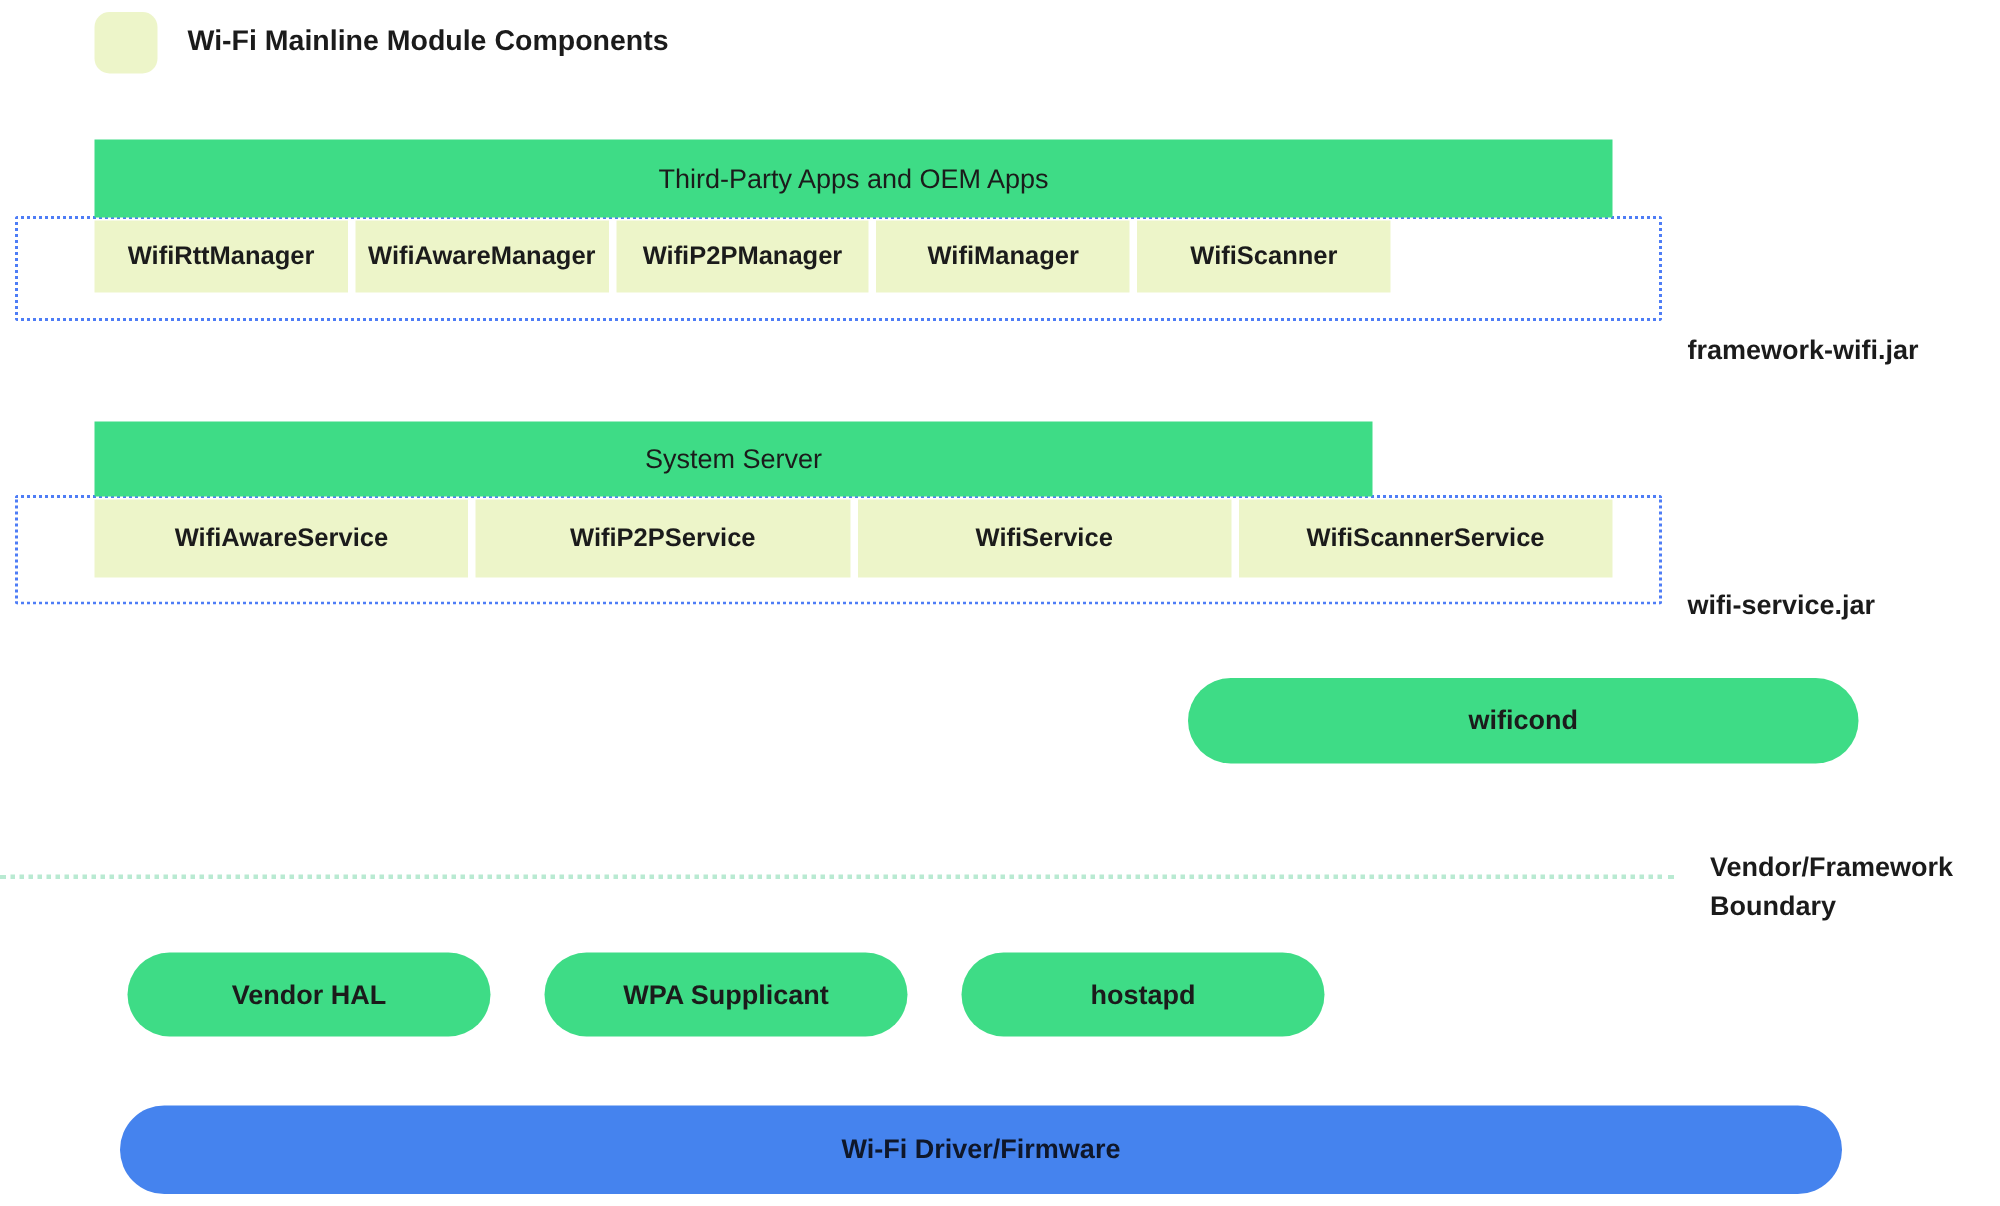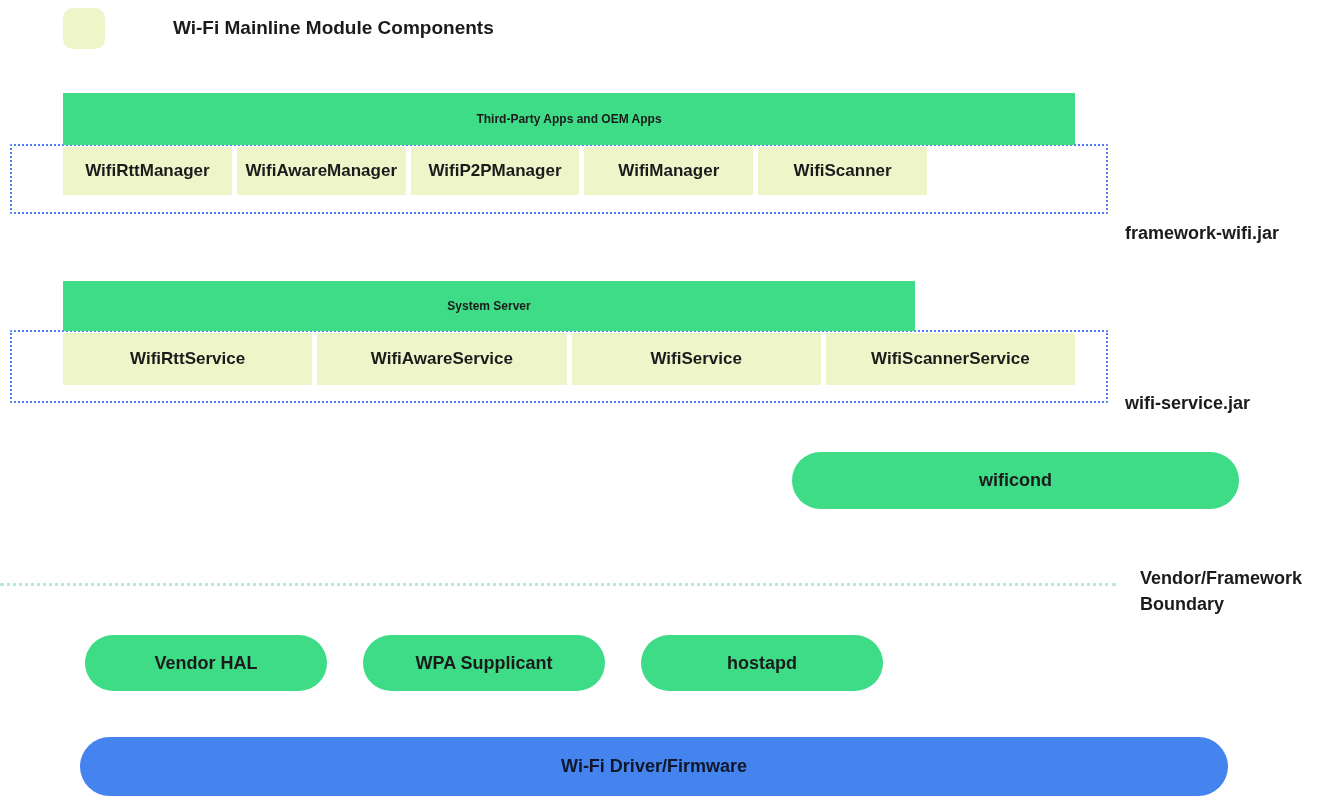--- a/index.html
+++ b/index.html
@@ -14,37 +14,37 @@
   }
   .abs { position: absolute; box-sizing: border-box; }
 
   
   .legend-swatch {
     left: 63px; top: 8px; width: 42px; height: 41px;
     background: #edf5c9; border-radius: 10px;
   }
   .legend-title {
     left: 125px; top: 17px;
-    font-size: 19px; font-weight: bold; margin-left: 48px;
+    font-size: 19px; font-weight: bold;
   }
 
   
   .dotted-rect {
     border: 2px dotted #4e7df6;
     border-radius: 2px;
     background: transparent;
   }
   .rect1 { left: 10px; top: 144px; width: 1098px; height: 70px; }
   .rect2 { left: 10px; top: 330px; width: 1098px; height: 73px; }
 
   
   .green-bar {
     background: #3edc86;
     display: flex; align-items: center; justify-content: center;
-    font-size: 12px; font-weight: bold;
+    font-size: 18px; font-weight: normal;
   }
   .bar1 { left: 63px; top: 93px; width: 1012px; height: 52px; }
   .bar2 { left: 63px; top: 281px; width: 852px; height: 50px; }
 
   
   .box-row {
     display: flex; gap: 5px;
   }
   .row1 { left: 63px; top: 147px; width: 864px; height: 48px; }
   .row2 { left: 63px; top: 333px; width: 1012px; height: 52px; }
@@ -108,22 +108,22 @@
     <div class="box">WifiAwareManager</div>
     <div class="box">WifiP2PManager</div>
     <div class="box">WifiManager</div>
     <div class="box">WifiScanner</div>
   </div>
   <div class="abs side-label label1">framework-wifi.jar</div>
 
   <div class="abs dotted-rect rect2"></div>
   <div class="abs green-bar bar2">System Server</div>
   <div class="abs box-row row2">
-    <div class="box">WifiRttService</div>
     <div class="box">WifiAwareService</div>
+    <div class="box">WifiP2PService</div>
     <div class="box">WifiService</div>
     <div class="box">WifiScannerService</div>
   </div>
   <div class="abs side-label label2">wifi-service.jar</div>
 
   <div class="abs pill wificond">wificond</div>
 
   <div class="abs boundary-line"></div>
   <div class="abs boundary-label">Vendor/Framework Boundary</div>
 

